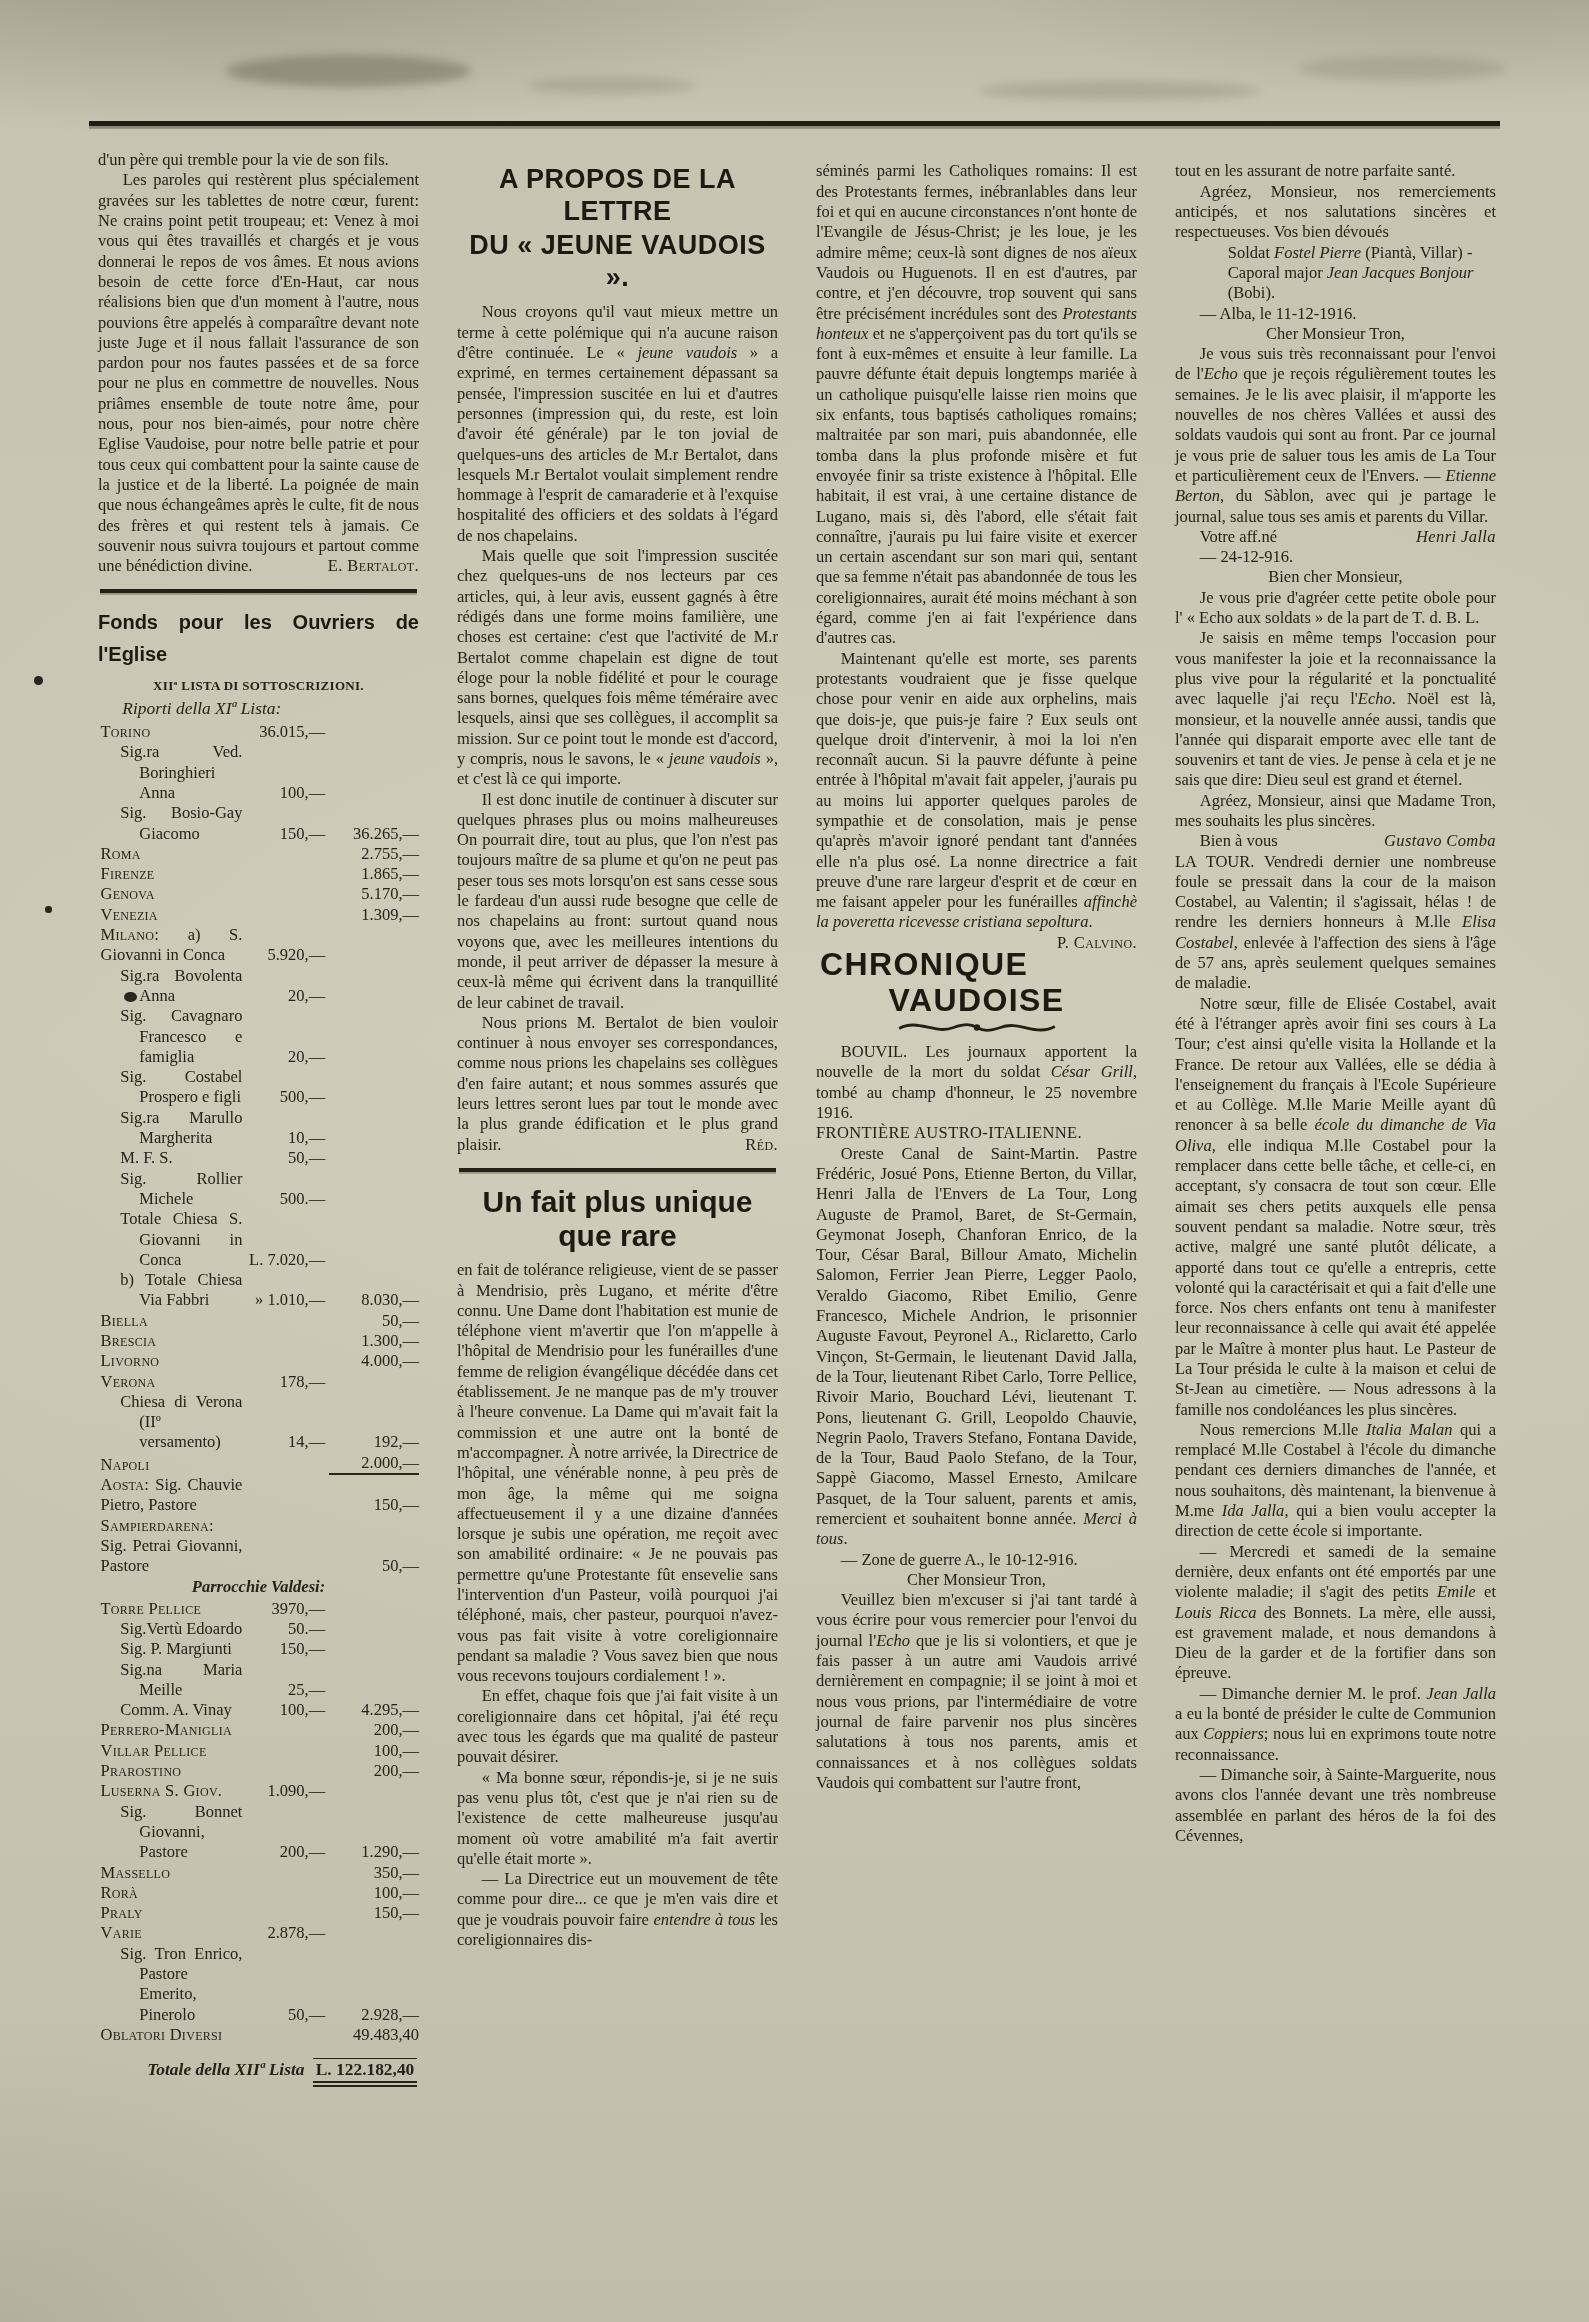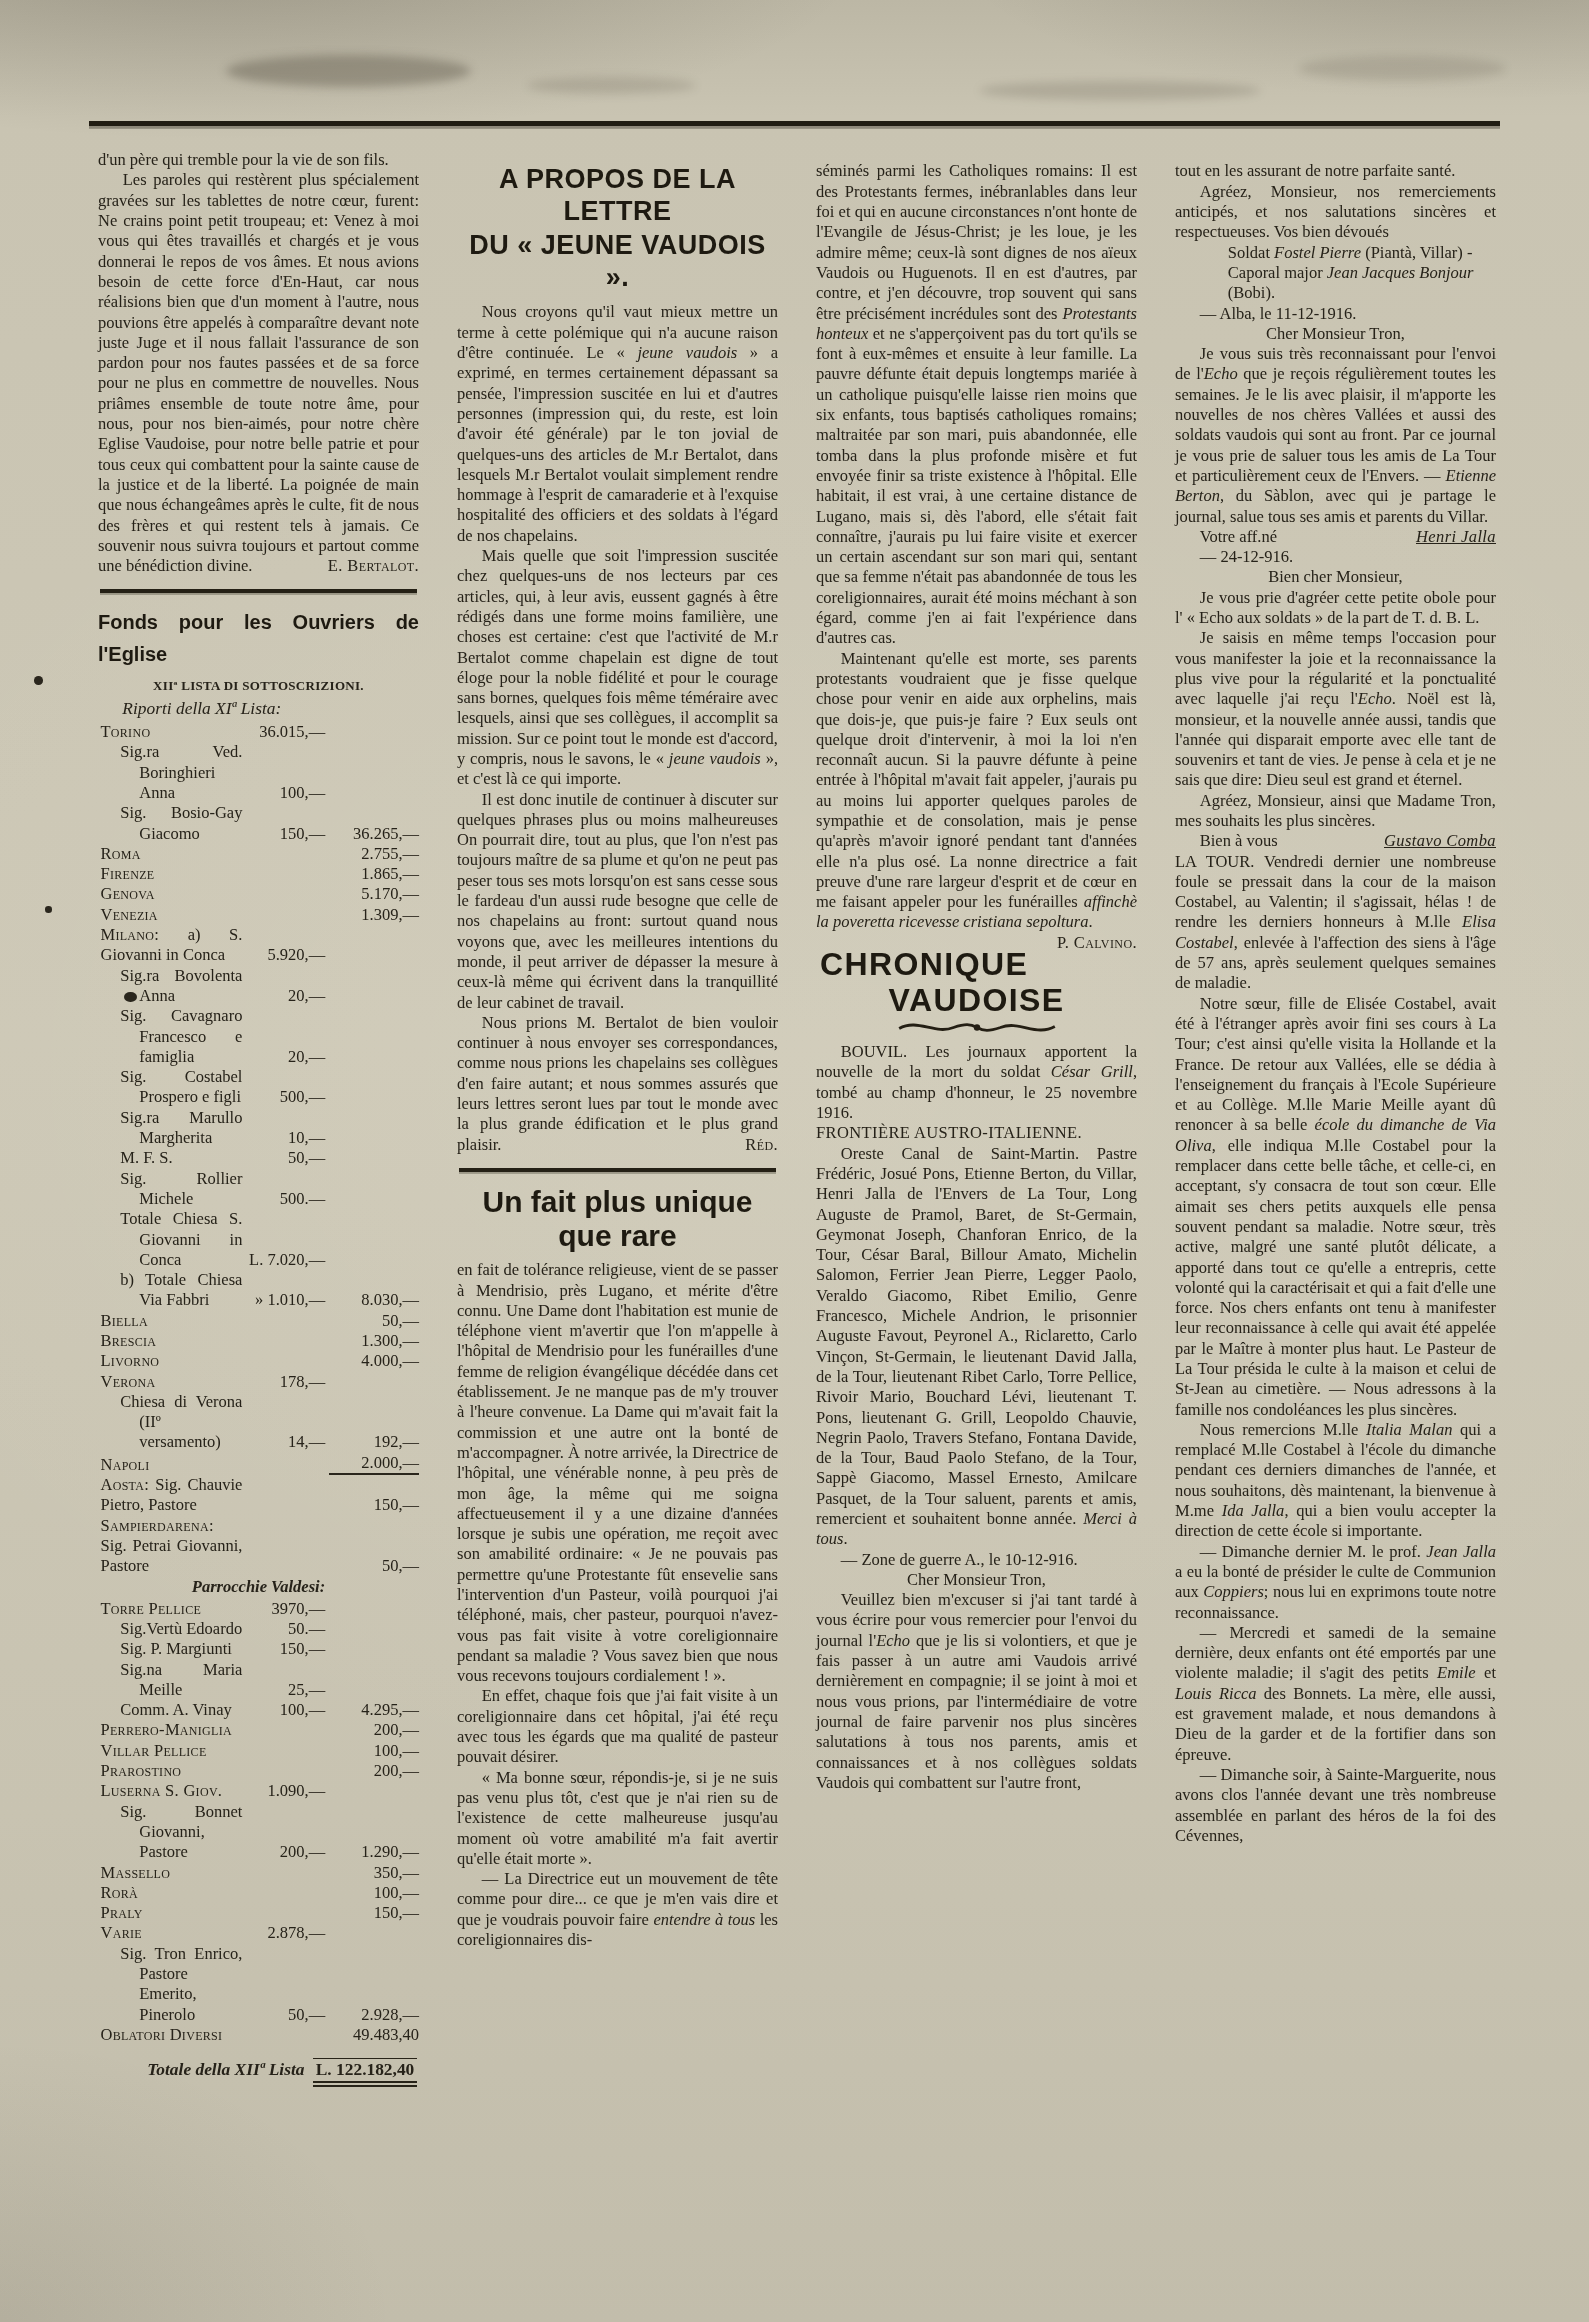--- a/index.html
+++ b/index.html
@@ -24,21 +24,21 @@
   .topstrip{position:relative;height:121px;}
   .toprule{margin:0 89px;height:4.7px;background:#211d13;position:relative;box-shadow:0 2.8px 0 rgba(33,29,19,.35);}
   .cols{display:flex;gap:38px;padding:24.5px 94px 0 98px;align-items:flex-start;}
   .col{width:321px;flex:0 0 321px;text-align:justify;}
   p.para{margin:0;text-indent:1.5em;text-align:justify;}
   p.para.ni{text-indent:0;}
   p.para.c{text-align:center;text-indent:0;}
   p.para.sb{text-indent:0;padding-left:3.2em;text-align:left;}
   p.para.capsline{text-indent:0;letter-spacing:0.4px;}
   .sig{float:right;font-variant:small-caps;letter-spacing:0.4px;}
-  .sig i{font-variant:normal;text-decoration:underline;}
+  .sig i{font-variant:normal;}
   .colrule{height:3.8px;background:#2420155;background:#242015;margin:13px 1.9px;box-shadow:0 1.9px 0 rgba(36,32,21,.3);}
   .hsans{font-family:"Liberation Sans", sans-serif;font-weight:700;color:#1e1a11;margin:0;}
   .h-ap{font-size:27px;line-height:32px;text-align:center;letter-spacing:0.5px;margin:5.6px 0 9.4px;}
   .h-uf{font-size:30px;line-height:34px;text-align:center;margin:9.4px 0 7.5px;}
   .h-fonds{font-size:20px;line-height:32px;margin:11.3px 0 5.6px;}
   .h-lista{font-weight:700;font-size:13px;text-align:center;margin:3.8px 0 1.9px;letter-spacing:0.3px;}
   .h-riporti{font-style:italic;font-size:17.4px;margin:1.9px 0 3.8px;padding-left:1.4em;}
   .h-chron{font-size:32px;line-height:36px;text-align:center;letter-spacing:1.4px;margin:13px 0 1.9px;}
   .flourish{display:block;margin:1.9px auto 7.5px;}
   .fund{margin-top:1.9px;}
@@ -342,21 +342,21 @@
           <p class="para ">Votre aff.né <span class="sig"><i>Henri Jalla</i></span></p>
           <p class="para ">— 24-12-916.</p>
           <p class="para c">Bien cher Monsieur,</p>
           <p class="para ">Je vous prie d'agréer cette petite obole pour l' « Echo aux soldats » de la part de T. d. B. L.</p>
           <p class="para ">Je saisis en même temps l'occasion pour vous manifester la joie et la reconnaissance la plus vive pour la régularité et la ponctualité avec laquelle j'ai reçu l'<i>Echo</i>. Noël est là, monsieur, et la nouvelle année aussi, tandis que l'année qui disparait emporte avec elle tant de souvenirs et tant de vies. Je pense à cela et je ne sais que dire: Dieu seul est grand et éternel.</p>
           <p class="para ">Agréez, Monsieur, ainsi que Madame Tron, mes souhaits les plus sincères.</p>
           <p class="para ">Bien à vous <span class="sig"><i>Gustavo Comba</i></span></p>
           <p class="para ni">LA TOUR. Vendredi dernier une nombreuse foule se pressait dans la cour de la maison Costabel, au Valentin; il s'agissait, hélas ! de rendre les derniers honneurs à M.lle <i>Elisa Costabel</i>, enlevée à l'affection des siens à l'âge de 57 ans, après seulement quelques semaines de maladie.</p>
           <p class="para ">Notre sœur, fille de Elisée Costabel, avait été à l'étranger après avoir fini ses cours à La Tour; c'est ainsi qu'elle visita la Hollande et la France. De retour aux Vallées, elle se dédia à l'enseignement du français à l'Ecole Supérieure et au Collège. M.lle Marie Meille ayant dû renoncer à sa belle <i>école du dimanche de Via Oliva</i>, elle indiqua M.lle Costabel pour la remplacer dans cette belle tâche, et celle-ci, en acceptant, s'y consacra de tout son cœur. Elle aimait ses chers petits auxquels elle pensa souvent pendant sa maladie. Notre sœur, très active, malgré une santé plutôt délicate, a apporté dans tout ce qu'elle a entrepris, cette volonté qui la caractérisait et qui a fait d'elle une force. Nos chers enfants ont tenu à manifester leur reconnaissance à celle qui avait été appelée par le Maître à monter plus haut. Le Pasteur de La Tour présida le culte à la maison et celui de St-Jean au cimetière. — Nous adressons à la famille nos condoléances les plus sincères.</p>
           <p class="para ">Nous remercions M.lle <i>Italia Malan</i> qui a remplacé M.lle Costabel à l'école du dimanche pendant ces derniers dimanches de l'année, et nous souhaitons, dès maintenant, la bienvenue à M.me <i>Ida Jalla</i>, qui a bien voulu accepter la direction de cette école si importante.</p>
+          <p class="para ">— Mercredi et samedi de la semaine dernière, deux enfants ont été emportés par une violente maladie; il s'agit des petits <i>Emile</i> et <i>Louis Ricca</i> des Bonnets. La mère, elle aussi, est gravement malade, et nous demandons à Dieu de la garder et de la fortifier dans son épreuve.</p>
           <p class="para ">— Dimanche dernier M. le prof. <i>Jean Jalla</i> a eu la bonté de présider le culte de Communion aux <i>Coppiers</i>; nous lui en exprimons toute notre reconnaissance.</p>
-          <p class="para ">— Mercredi et samedi de la semaine dernière, deux enfants ont été emportés par une violente maladie; il s'agit des petits <i>Emile</i> et <i>Louis Ricca</i> des Bonnets. La mère, elle aussi, est gravement malade, et nous demandons à Dieu de la garder et de la fortifier dans son épreuve.</p>
           <p class="para ">— Dimanche soir, à Sainte-Marguerite, nous avons clos l'année devant une très nombreuse assemblée en parlant des héros de la foi des Cévennes,</p>
         </div>
     </div>
 
   </div>
 </div>
 
 
 </body></html>

